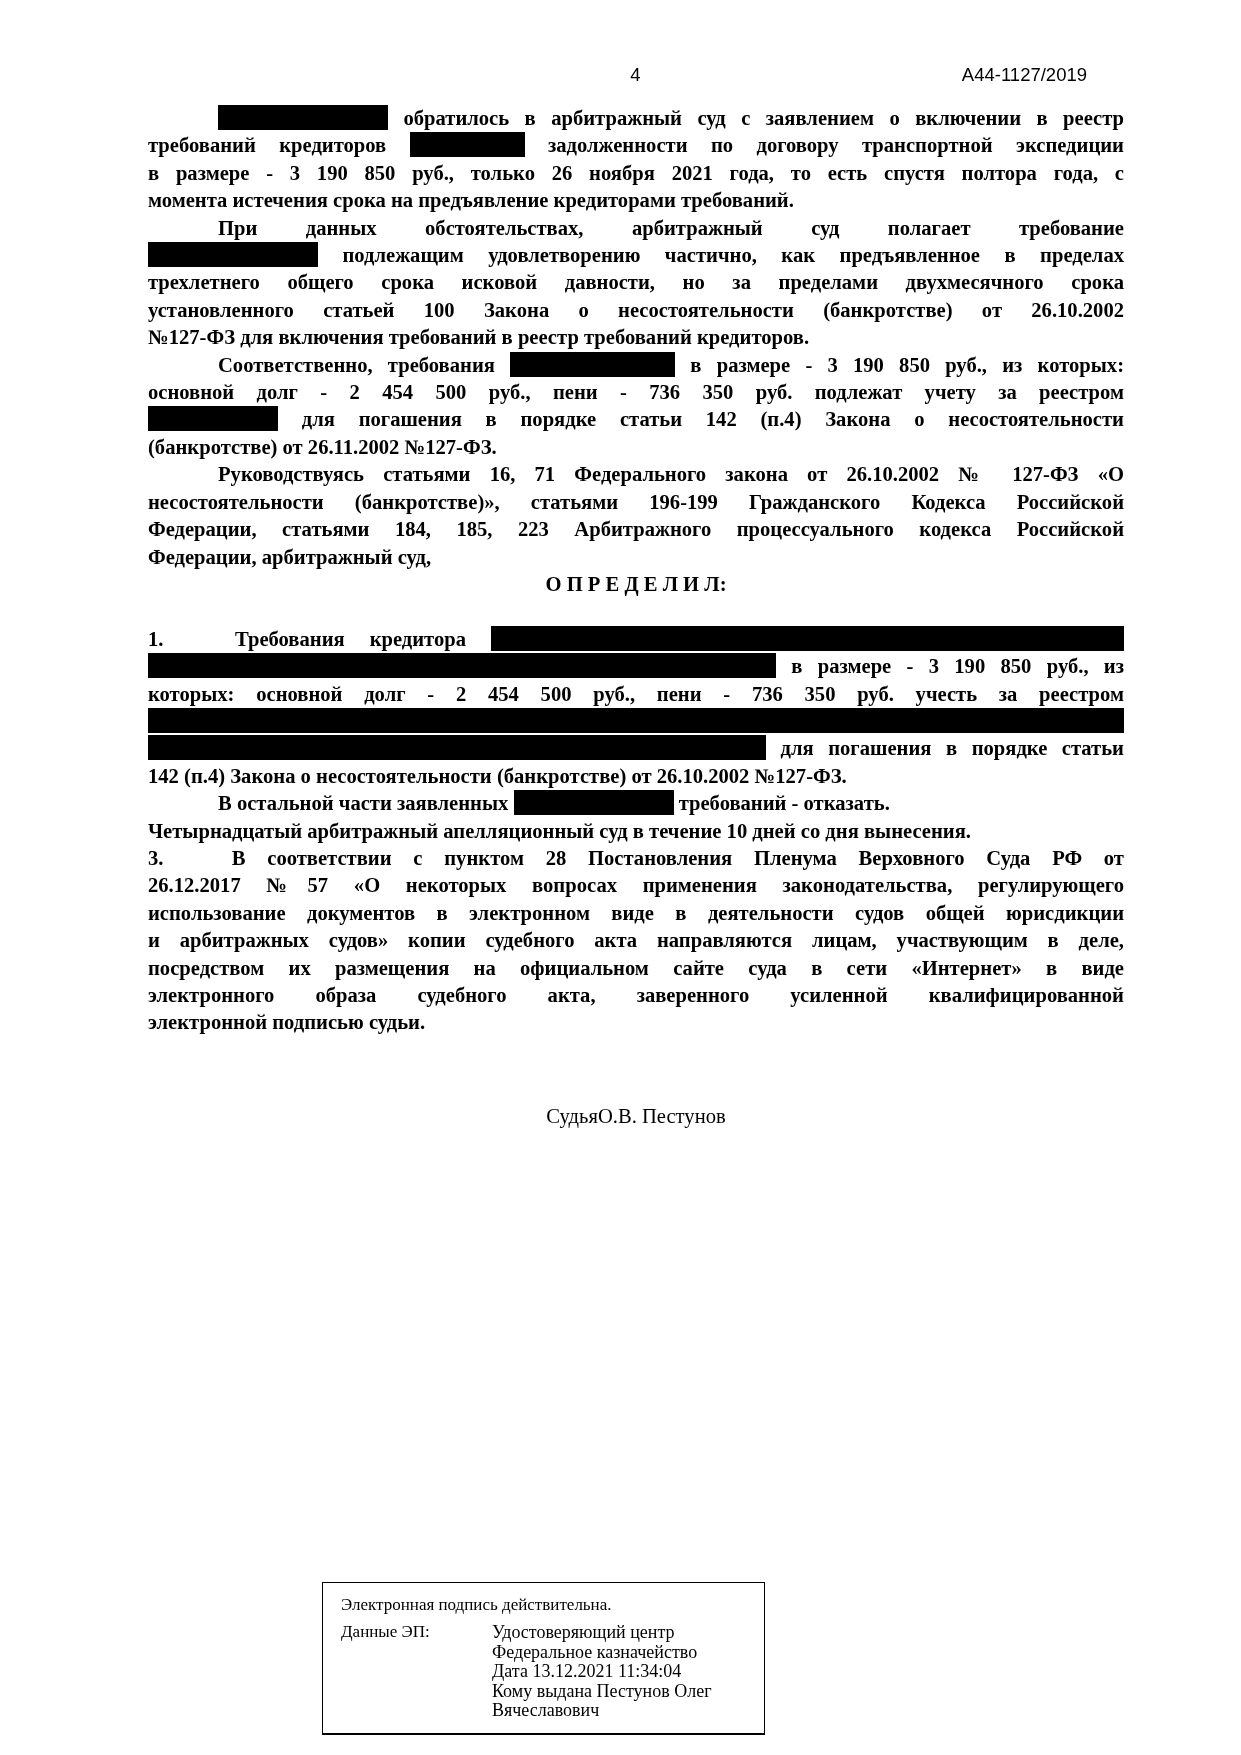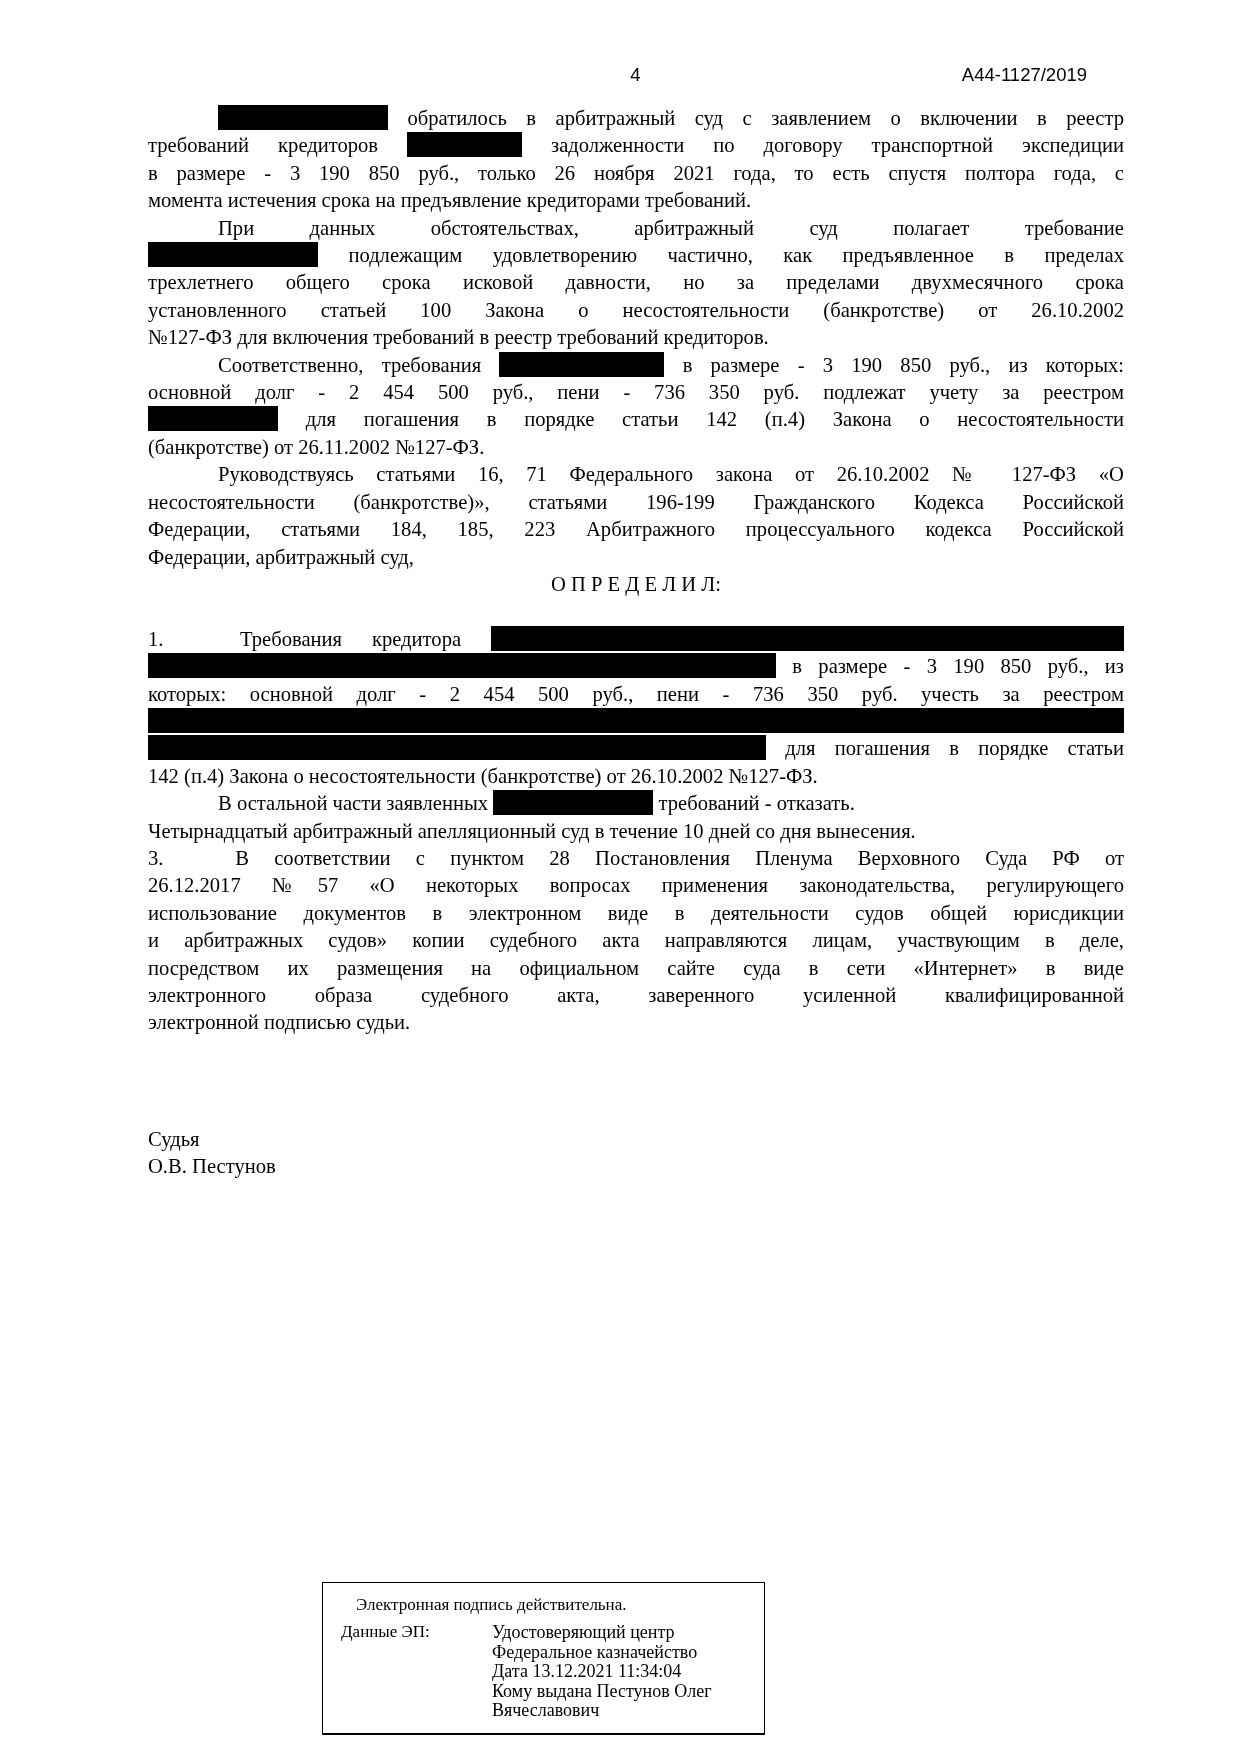--- a/index.html
+++ b/index.html
@@ -15,41 +15,41 @@
     position:absolute;left:148px;top:62px;width:975px;height:26px;
     font-family:"Liberation Sans",sans-serif;
     font-size:18.5px;line-height:26px;
   }
   .page-num{position:absolute;left:0;right:0;text-align:center;}
   .case-num{position:absolute;right:36px;top:0;text-align:center;}
   .content{
     position:absolute;left:148px;top:105px;width:976px;
     font-size:20.6px;
   }
-  .line{line-height:27.4px;min-height:27.4px;}
+  .line{line-height:27.4px;min-height:27.4px;font-weight:bold;}
   .j{text-align:justify;text-align-last:justify;}
   .c{text-align:right;text-align-last:center;}
   .ind{padding-left:70px;}
   .num{display:inline-block;width:62px;}
   .redact{
     display:inline-block;height:25px;background:#000;
     vertical-align:-5px;
   }
   .sig-row{
     display:flex;justify-content:center;
-    margin-top:89px;line-height:27.4px;font-size:20.6px;flex-direction:column;
+    margin-top:66px;line-height:27.4px;font-size:20.6px;
   }
   .sig-box{
     position:absolute;left:322px;top:1582px;width:443px;min-height:112px;
     box-sizing:border-box;
     border:1px solid #000;border-bottom-width:2px;
     padding:10px 14px 12px 18px;
     background:#fff;
   }
-  .sig-status{font-size:17px;line-height:23px;margin-left:15px;}
+  .sig-status{font-size:17px;line-height:23px;}
   .sig-data{display:flex;margin-top:5px;gap:45px;}
   .sig-label{font-size:17px;line-height:21px;width:106px;flex:none;}
   .sig-details{font-size:18px;line-height:19.5px;padding-top:2px;font-family:Liberation Serif, serif;}
 </style>
 </head>
 <body>
 
 <div class="page">
 
   <div class="header">

